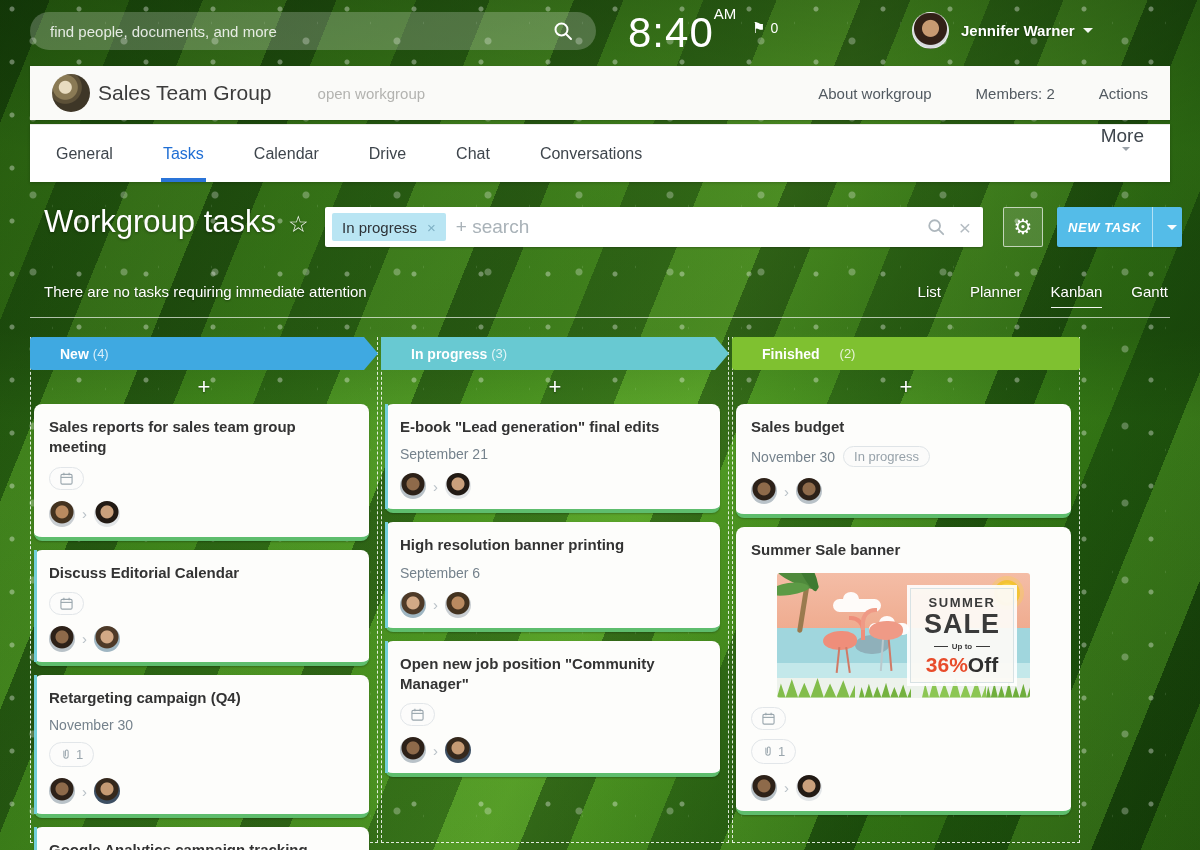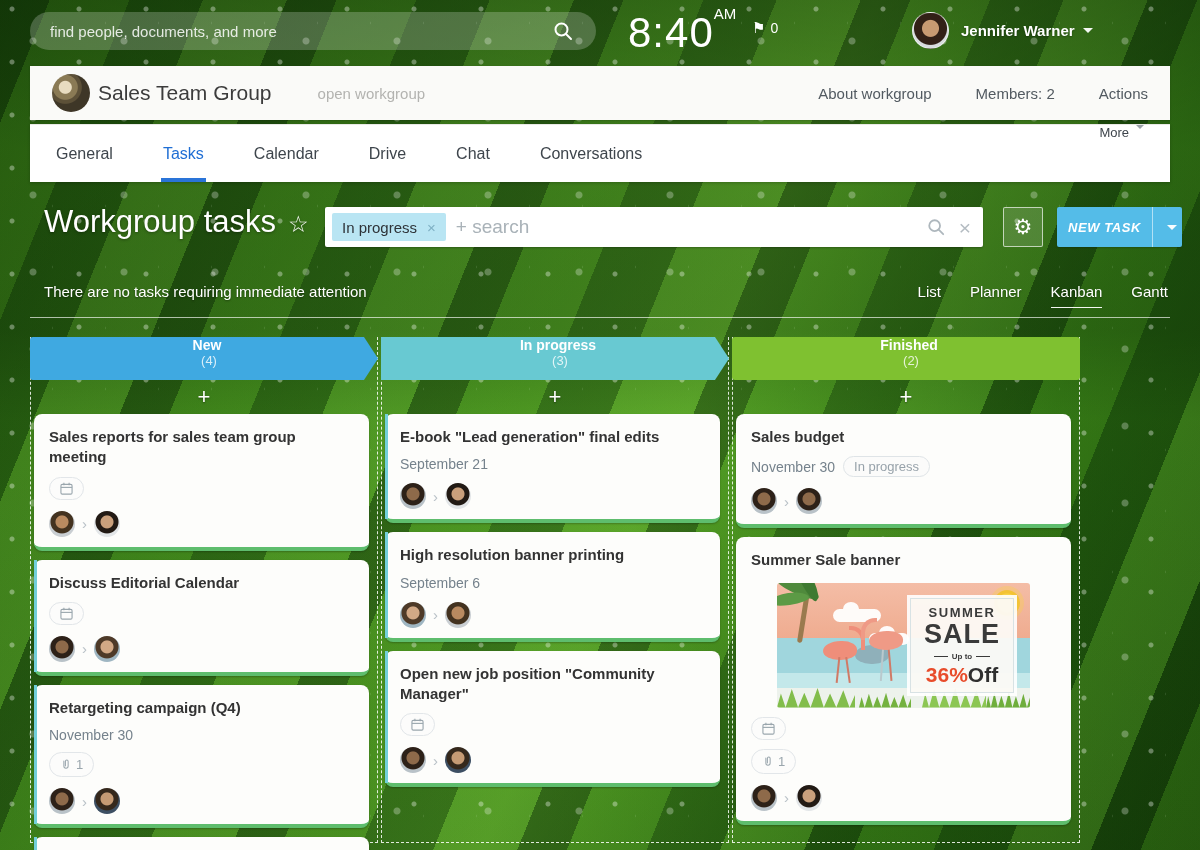--- a/index.html
+++ b/index.html
@@ -46,21 +46,21 @@
   .grp-link { font-size:15px; color:#525a61; cursor:pointer; }
 
   
   .tabbar { position:absolute; left:30px; right:30px; top:124px; height:58px; background:#ffffff;
     border-top:1px solid #e9e9e6; display:flex; align-items:stretch; padding-left:24px;
     box-shadow:0 1px 3px rgba(0,0,0,0.22); }
   .tab { font-size:16px; color:#3e454c; display:flex; align-items:center; padding:0 2px; margin-right:46px;
     position:relative; cursor:pointer; white-space:nowrap; }
   .tab.active { color:#1f6ed4; }
   .tab.active::after { content:""; position:absolute; left:0; right:0; bottom:0; height:4px; background:#2a74d8; }
-  .tab-more { margin-left:auto; margin-right:26px; display:flex; font-size:13px; color:#3e454c; cursor:pointer; }
+  .tab-more { margin-left:auto; margin-right:26px; display:flex; align-items:center; font-size:19px; color:#3e454c; cursor:pointer;flex-direction:column; }
   .caret-grey { display:inline-block; width:0; height:0; border-left:4px solid transparent; border-right:4px solid transparent; border-top:4px solid #9aa1a8; margin-left:7px; }
 
   
   .page-title { position:absolute; left:44px; top:204px; font-size:31px; font-weight:300; color:#fff; text-shadow:0 1px 3px rgba(0,0,0,0.35); }
   .fav-star { font-size:23px; margin-left:12px; opacity:0.95; cursor:pointer; font-weight:400; }
   .filterbox { position:absolute; left:325px; top:207px; width:658px; height:40px; background:#fff; border-radius:2px;
     display:flex; align-items:center; padding:0 12px 0 7px; box-shadow:0 1px 2px rgba(0,0,0,0.25); }
   .chip { background:#b9e5f3; color:#2e3338; font-size:15px; height:28px; display:flex; align-items:center;
     padding:0 10px; border-radius:2px; cursor:pointer; }
   .chip-close { color:#7fb0c4; margin-left:10px; font-size:15px; cursor:pointer; }
@@ -80,27 +80,27 @@
   
   .notice { position:absolute; left:44px; top:283px; color:#fff; font-size:15px; text-shadow:0 1px 2px rgba(0,0,0,0.4); }
   .views { position:absolute; right:32px; top:283px; display:flex; gap:29px; }
   .view { color:#fff; font-size:15px; cursor:pointer; padding-bottom:7px; text-shadow:0 1px 2px rgba(0,0,0,0.4); }
   .view.active { border-bottom:1px solid rgba(255,255,255,0.95); }
   .hdivider { position:absolute; left:30px; right:30px; top:317px; height:1px; background:rgba(255,255,255,0.65); }
 
   
   .kanban { position:absolute; left:30px; top:337px; bottom:7px; display:flex; gap:3px; }
   .kcol { width:348px; position:relative; border:1px dashed rgba(255,255,255,0.85); border-top:none; }
-  .kcol-head { position:relative; left:-1px; width:calc(100% + 2px); height:43px; display:flex; align-items:center;
-    padding-left:6px; color:#fff;flex-direction:column; }
+  .kcol-head { position:relative; left:-1px; width:calc(100% + 2px); height:33px; display:flex; align-items:center;
+    padding-left:30px; color:#fff; }
   .kcol-head .kname { font-weight:bold; font-size:14px; }
   .kcol-head .kcount { font-size:13px; color:rgba(255,255,255,0.8); margin-left:4px; }
   .head-new { background:#3fa9e1; border-radius:3px 0 0 3px; clip-path:polygon(0 0, calc(100% - 14px) 0, 100% 50%, calc(100% - 14px) 100%, 0 100%); }
   .head-prog { background:#68c9d2; clip-path:polygon(0 0, calc(100% - 14px) 0, 100% 50%, calc(100% - 14px) 100%, 0 100%); }
-  .head-done { background:#7fc130; border-radius:3px; }
+  .head-done { background:#7fc130; border-radius:3px;gap:16px; }
   .kadd { height:34px; display:flex; align-items:center; justify-content:center; color:#fff; font-size:22px;
     font-weight:300; cursor:pointer; text-shadow:0 1px 2px rgba(0,0,0,0.4); }
   .cards { padding:0 8px 0 3px; }
 
   .card { position:relative; background:#fdfdfb; border-radius:8px; margin-bottom:9px; padding:13px 15px 10px;
     border-bottom:4px solid #5ebd6d; box-shadow:0 1px 2px rgba(0,0,0,0.25); cursor:pointer; }
   .card.accent::before { content:""; position:absolute; left:0; top:0; bottom:0; width:3px; background:#72cfda; }
   .c-title { font-size:15px; font-weight:bold; color:#333; line-height:1.35; }
   .c-date { font-size:14px; color:#75828c; margin-top:9px; display:flex; align-items:center; gap:8px; }
   .badge { border:1px solid #dfe4e7; border-radius:13px; color:#97a2aa; font-size:13px; padding:2px 10px; background:#fbfbfa; }

